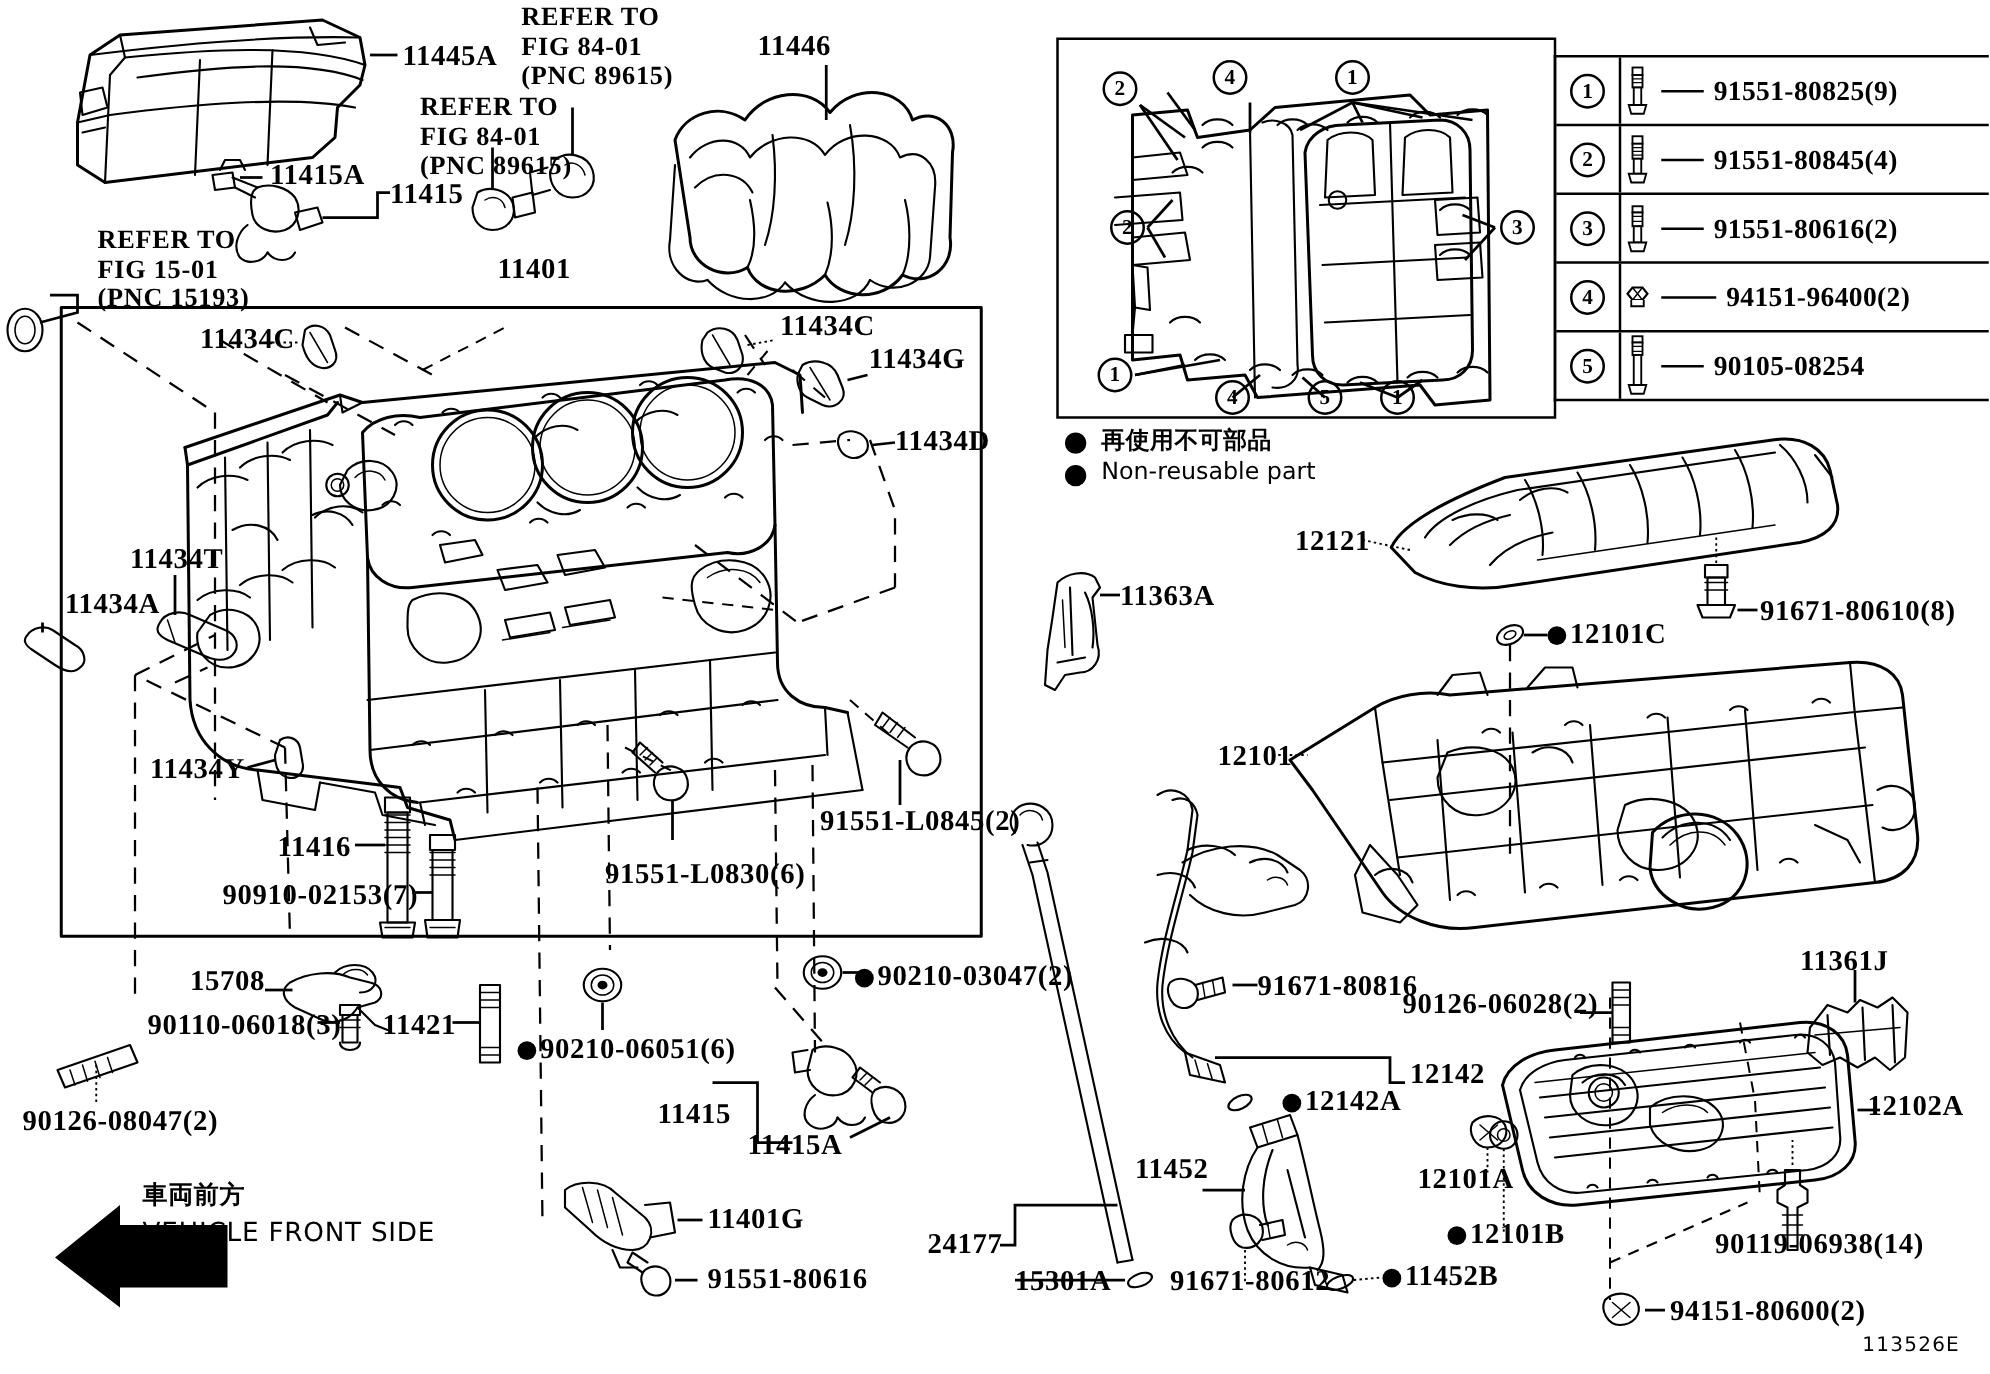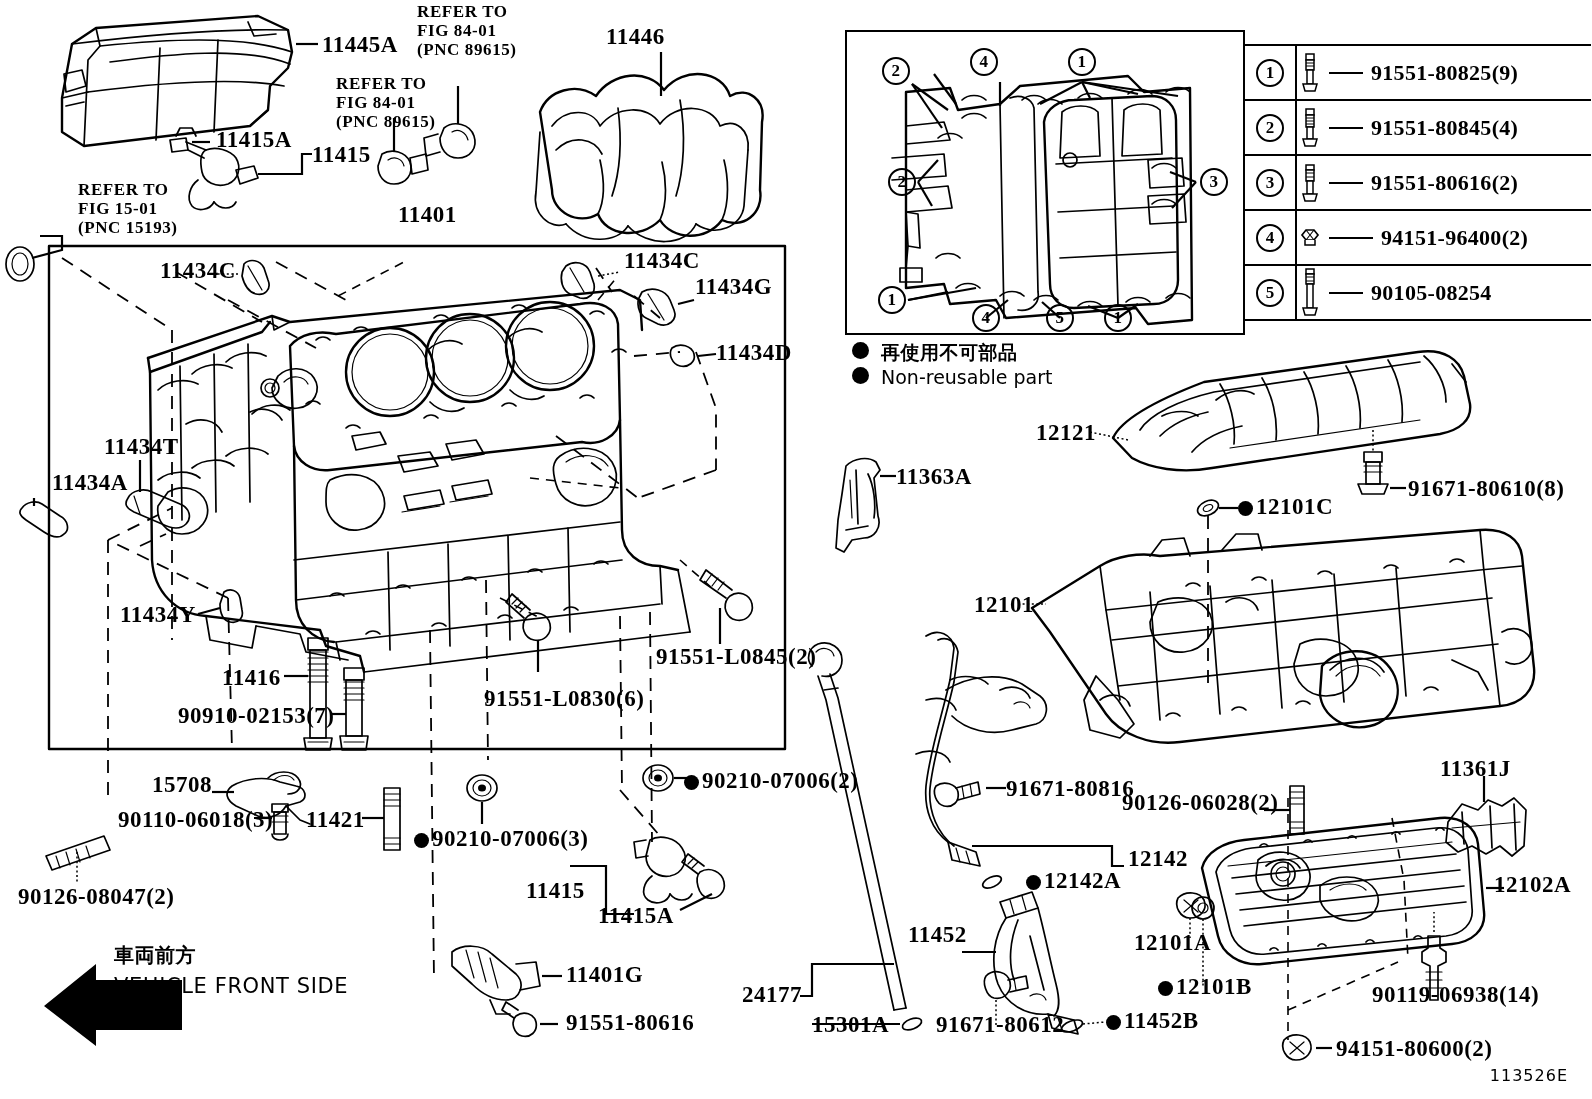--- a/index.html
+++ b/index.html
@@ -26,21 +26,21 @@
     position: absolute;
     font-family: "Liberation Serif", "DejaVu Serif", serif;
     font-size: 23px;
     font-weight: 700;
     color: #000;
     white-space: nowrap;
     letter-spacing: 0.5px;
     line-height: 1.12;
   }
   .lbl.refer {
-    font-size: 17px; font-weight: 700; letter-spacing: 0.6px;
+    font-size: 21px; font-weight: 700; letter-spacing: 0.6px;
   }
   .lbl.sans {
     font-family: "DejaVu Sans", "Liberation Sans", sans-serif;
     font-weight: 400;
     font-size: 19px;
     letter-spacing: 0px;
   }
   .lbl.jp {
     font-family: "DejaVu Sans", "Liberation Sans", sans-serif;
     font-weight: 700;
@@ -109,21 +109,21 @@
     height: 2px; background: #000;
     width: 34px;
     margin-right: 2px;
   }
   #legend-box {
     position: absolute;
     left: 845px; top: 30px;
     width: 400px; height: 305px;
     border: 2.5px solid #000;
   }
-  .note-line { display: flex; align-items: flex-start; gap: 9px; }
+  .note-line { display: flex; align-items: flex-end; gap: 9px; }
   #notes { position: absolute; left: 852px; top: 342px; }
   #refcode { position: absolute; right: 24px; bottom: 14px; }
 </style>
 </head>
 <body>
 
 <div id="root">
 
   <svg class="layer" viewBox="0 0 1592 1099">
     <defs>
@@ -1056,24 +1056,24 @@
   <div class="lbl" style="left:178px; top:703px;">90910-02153(7)</div>
   <div class="lbl" style="left:484px; top:686px;">91551-L0830(6)</div>
   <div class="lbl" style="left:656px; top:644px;">91551-L0845(2)</div>
 
   <div class="lbl" style="left:152px; top:772px;">15708</div>
   <div class="lbl" style="left:118px; top:807px;">90110-06018(3)</div>
   <div class="lbl" style="left:306px; top:807px;">11421</div>
   <div class="lbl" style="left:18px;  top:884px;">90126-08047(2)</div>
 
   <div class="lbl" style="left:414px; top:826px;">
-    <span class="dot"></span><span>90210-07006(3)</span>
+    <span class="dot"></span><span>90210-06051(6)</span>
   </div>
   <div class="lbl" style="left:684px; top:768px;">
-    <span class="dot"></span><span>90210-07006(2)</span>
+    <span class="dot"></span><span>90210-03047(2)</span>
   </div>
 
   <div class="lbl" style="left:526px; top:878px;">11415</div>
   <div class="lbl" style="left:598px; top:903px;">11415A</div>
   <div class="lbl" style="left:566px; top:962px;text-align:center;">11401G</div>
   <div class="lbl" style="left:566px; top:1010px;">91551-80616</div>
 
   <div class="lbl jp" style="left:114px; top:944px; font-size:20px;">車両前方</div>
   <div class="lbl sans" style="left:114px; top:975px; font-size:21px; letter-spacing:0.6px;">VEHICLE FRONT SIDE</div>
 

